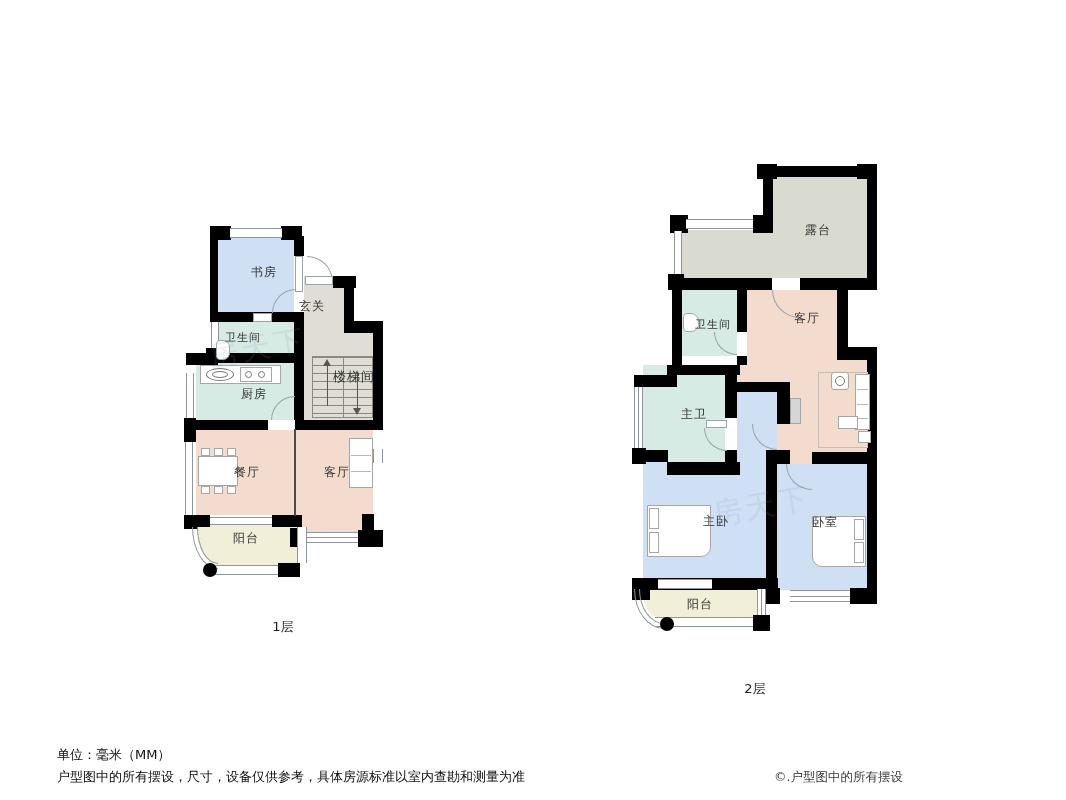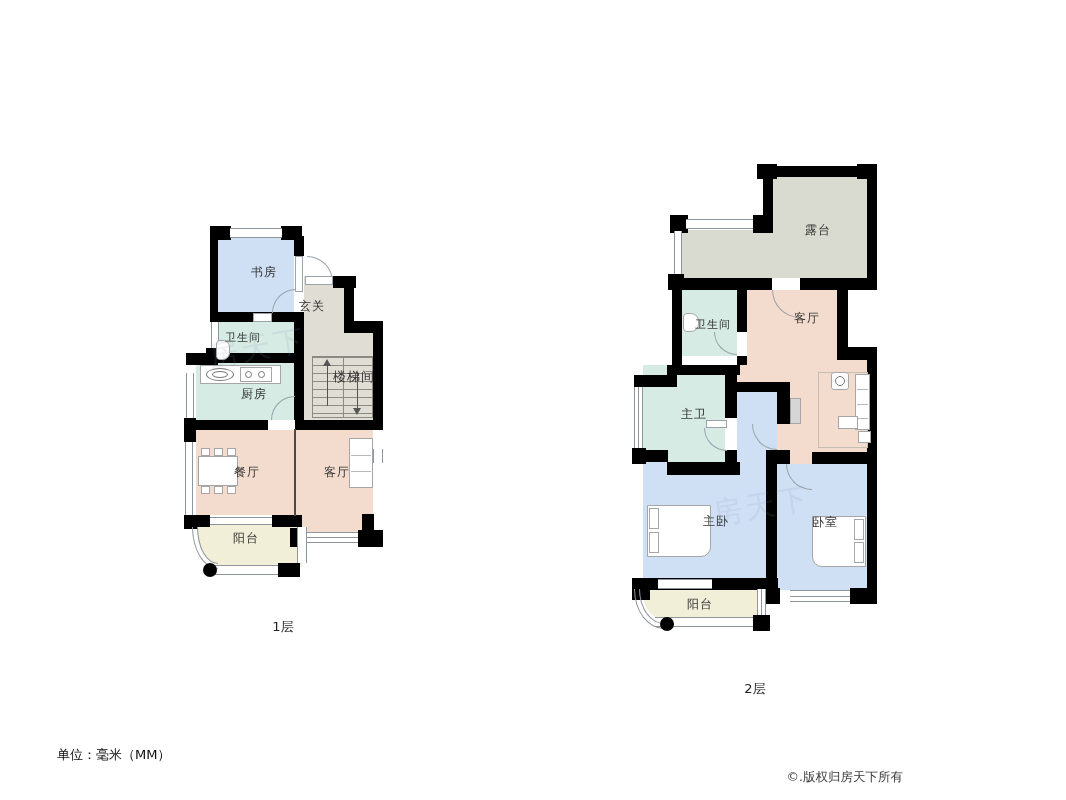--- a/index.html
+++ b/index.html
@@ -230,14 +230,15 @@
     <span class="rlabel" style="left:807px;top:318px;">客厅</span>
     <span class="rlabel" style="left:694px;top:414px;">主卫</span>
     <span class="rlabel" style="left:716px;top:521px;">主卧</span>
     <span class="rlabel" style="left:825px;top:522px;">卧室</span>
     <span class="rlabel" style="left:700px;top:604px;">阳台</span>
     <span class="caption" style="left:755px;top:680px;">2层</span>
     <span class="wm" style="left:712px;top:486px;">房天下</span>
   </div>
 
   <div class="footer-text" style="left:57px;top:746px;">单位：毫米（MM）</div>
-  <div class="copyright" style="right:163px;top:769px;">©.版权归房天下所有</div>
+  <div class="footer-text" style="left:57px;top:768px;">户型图中的所有摆设，尺寸，设备仅供参考，具体房源标准以室内查勘和测量为准</div>
+  <div class="copyright" style="right:163px;top:769px;">©.户型图中的所有摆设</div>
 </div>
 
 </body></html>

